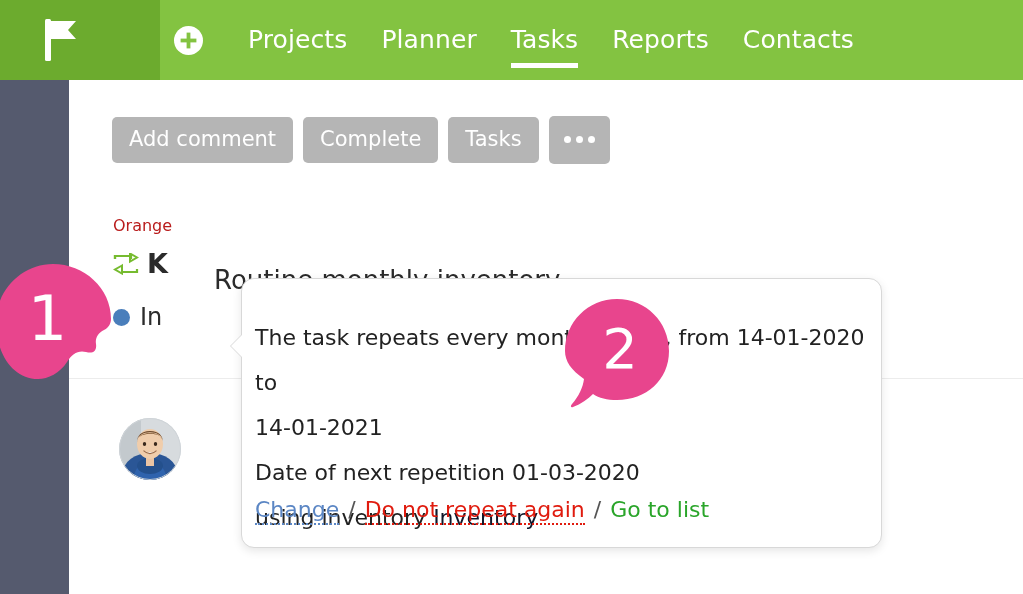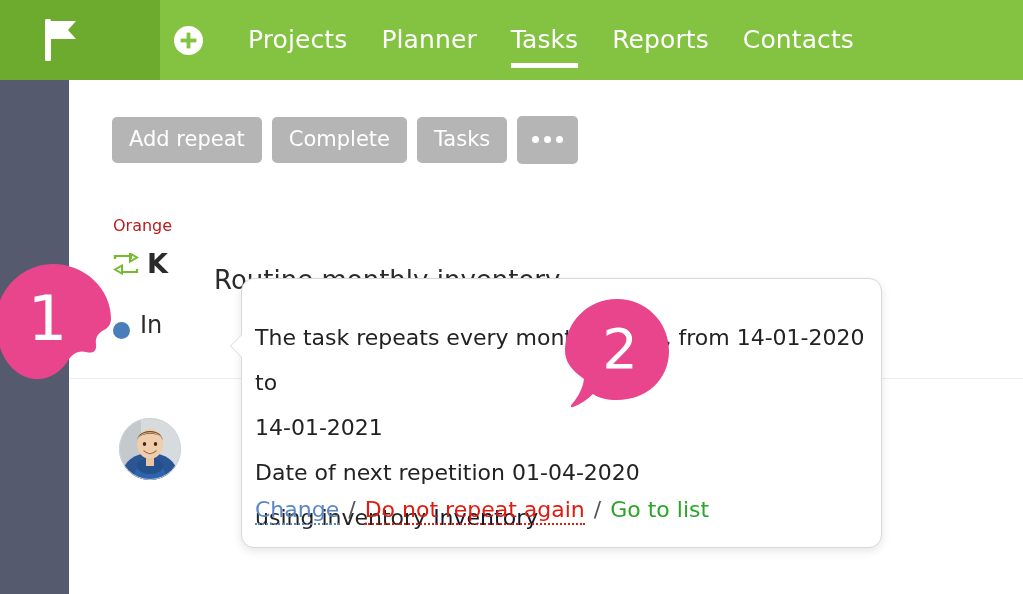--- a/index.html
+++ b/index.html
@@ -159,23 +159,23 @@
     flex: none;
   }
   .task-title {
     color: #2b2b2b;
     font-size: 27px;
     font-weight: 700;
     white-space: nowrap;
   }
   .status-row {
     display: flex;
-    align-items: flex-end;
+    align-items: center;
     gap: 10px;
-    margin-top: 32px;
+    margin-top: 24px;
   }
   .status-dot {
     width: 17px; height: 17px;
     border-radius: 50%;
     background: #4a7ebb;
     flex: none;
   }
   .status-label {
     color: #2b2b2b;
     font-size: 24px;
@@ -338,21 +338,21 @@
       <div class="nav-item">Reports</div>
       <div class="nav-item">Contacts</div>
     </div>
   </div>
 
   <div class="sidebar"></div>
 
   <div class="content">
 
     <div class="toolbar">
-      <button class="btn">Add repeat</button>
+      <button class="btn">Add comment</button>
       <button class="btn">Complete</button>
       <button class="btn">Tasks</button>
       <button class="btn btn-dots">
         <span class="dot-glyph"></span>
         <span class="dot-glyph"></span>
         <span class="dot-glyph"></span>
       </button>
     </div>
 
     <div class="task-meta">
@@ -405,21 +405,21 @@
       </div>
     </div>
 
     <div class="comment-text">Routine monthly inventory</div>
 
     <div class="popup">
       <div class="popup-tail"></div>
       <div class="popup-body">
         <div class="popup-line">The task repeats every month 1 date, from 14-01-2020 to</div>
         <div class="popup-line">14-01-2021</div>
-        <div class="popup-line">Date of next repetition 01-04-2020</div>
+        <div class="popup-line">Date of next repetition 01-03-2020</div>
         <div class="popup-line"><span>using inventory </span><span class="tpl-link">Inventory</span></div>
       </div>
       <div class="popup-actions">
         <span class="lnk lnk-change">Change</span>
         <span class="sep">/</span>
         <span class="lnk lnk-stop">Do not repeat again</span>
         <span class="sep">/</span>
         <span class="lnk lnk-goto">Go to list</span>
       </div>
     </div>

